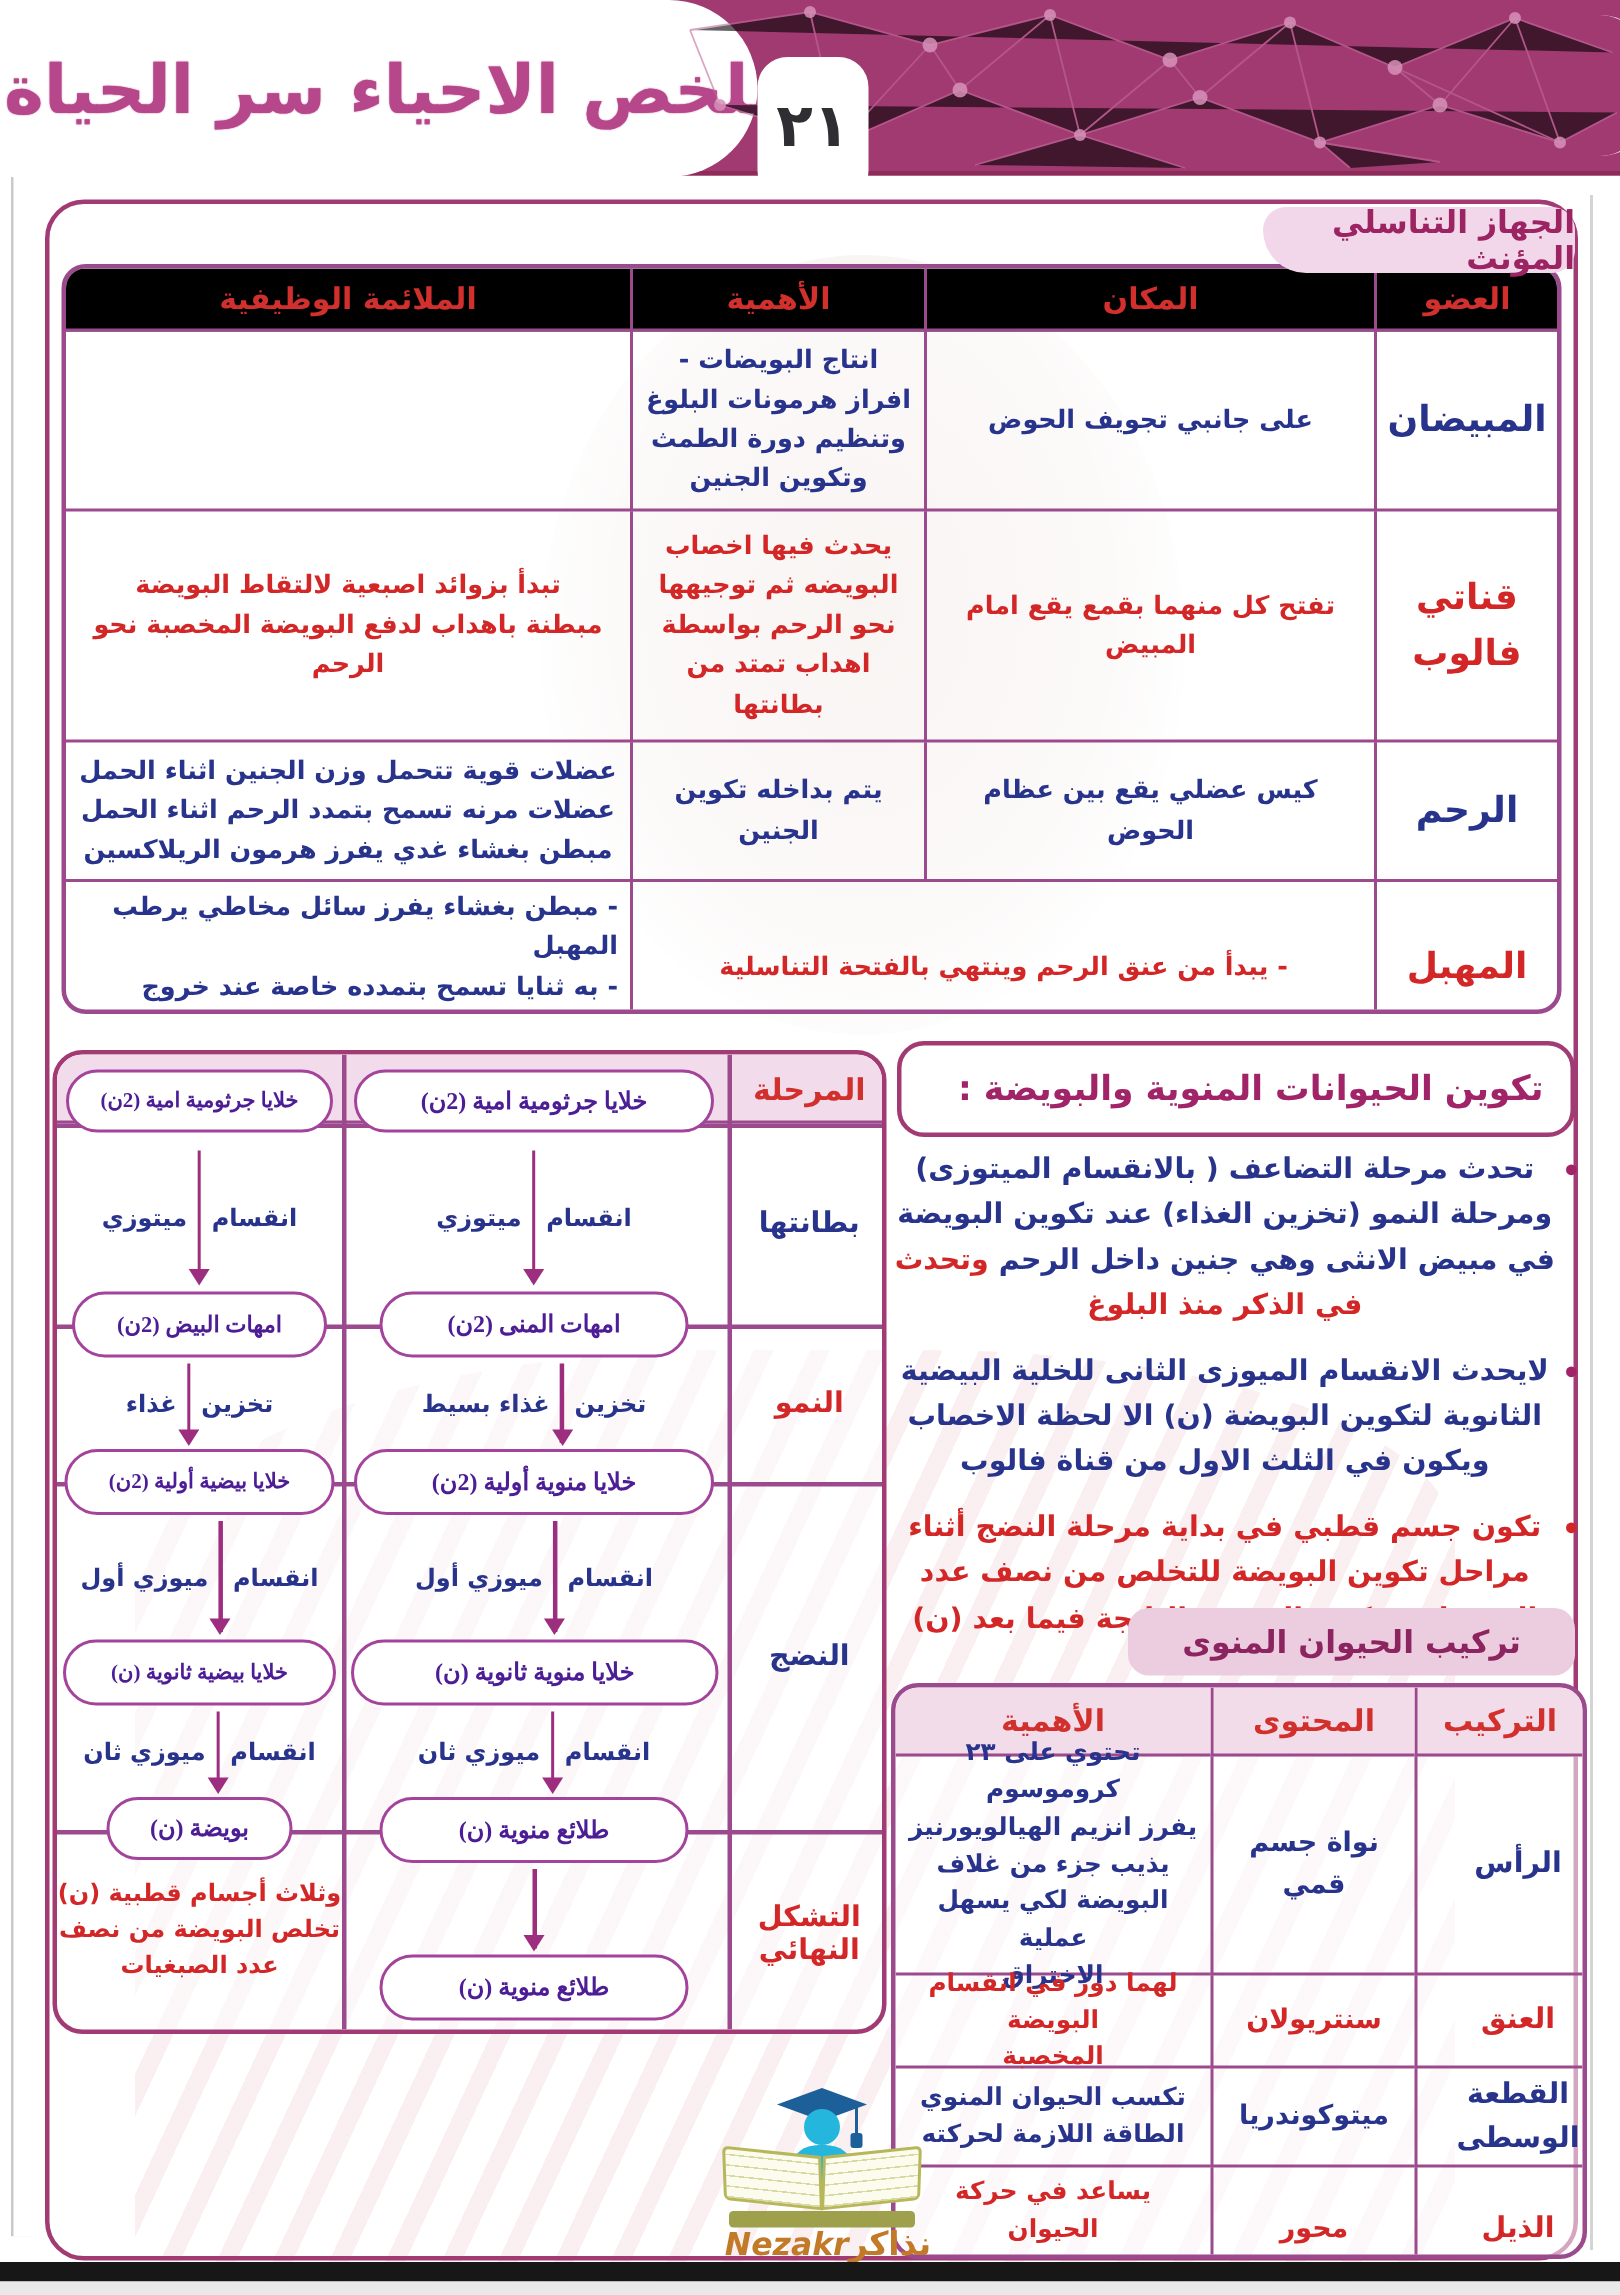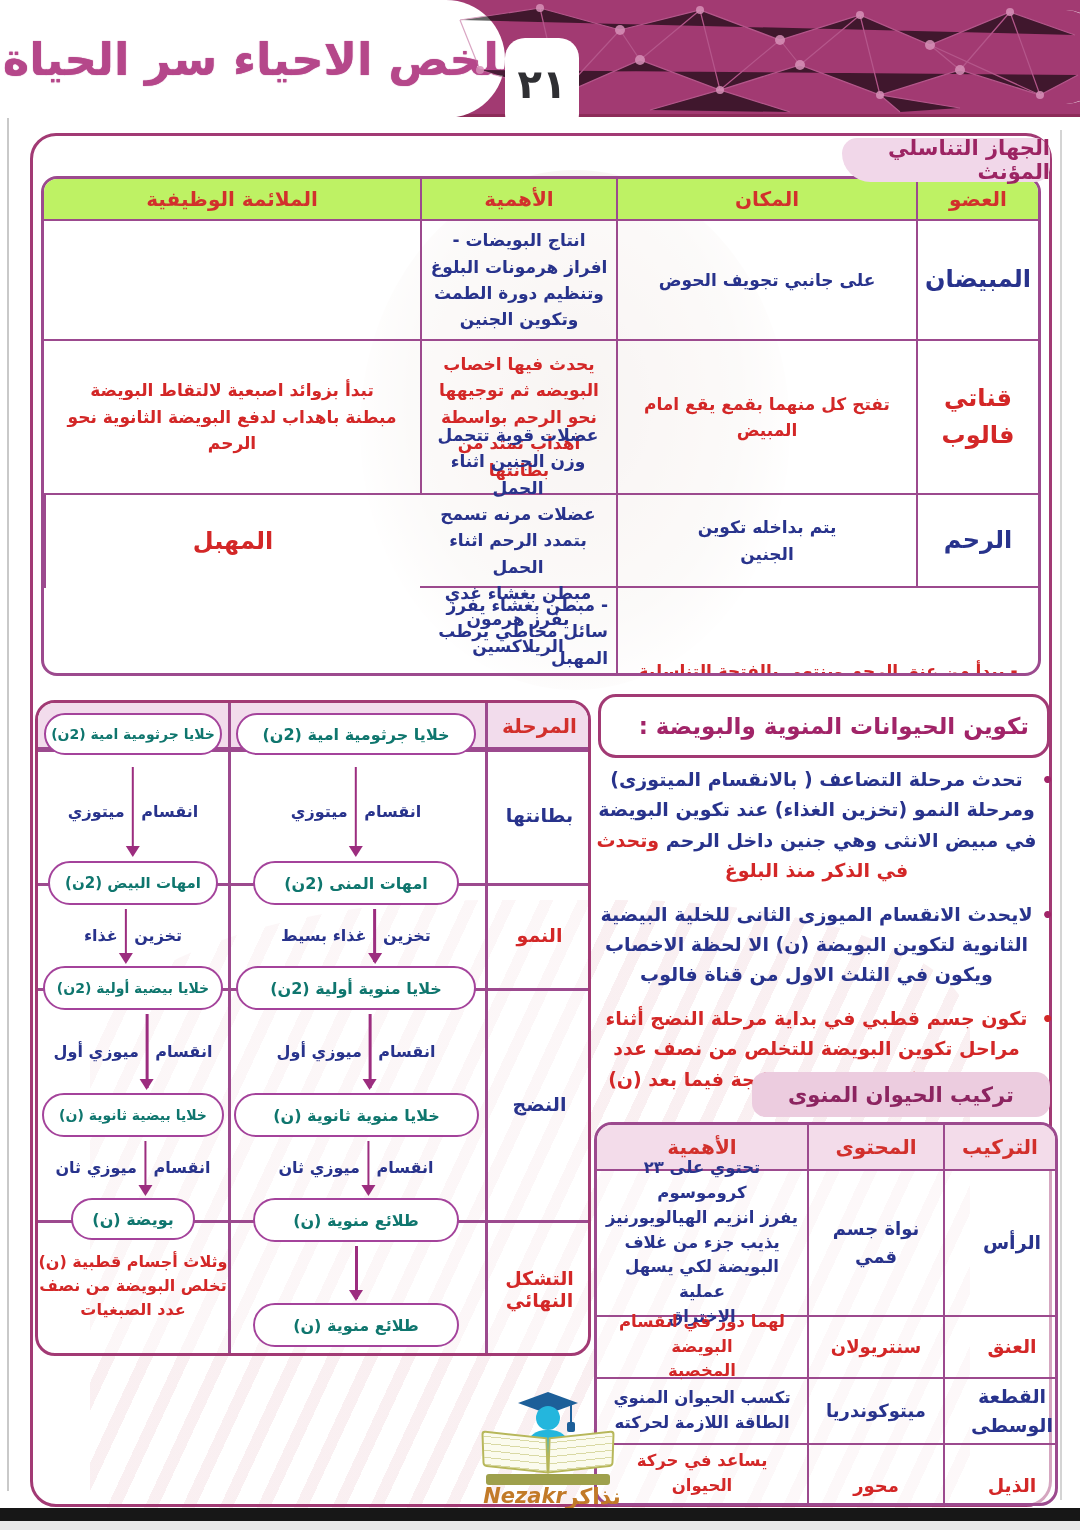--- a/index.html
+++ b/index.html
@@ -81,21 +81,21 @@
     direction:rtl; display:grid; z-index:3;
     border:3px solid #9c4a8e; background: rgba(255,255,255,0.55);
   }
   .cell {
     display:flex; align-items:center; justify-content:center;
     text-align:center; font-weight:700; direction:rtl;
     padding:4px 8px; line-height:1.55; white-space:pre-line;
   }
   .bL { border-left:2px solid #9c4a8e; }
   .bB { border-bottom:2px solid #9c4a8e; }
-  .hdr { background:#bef264; color:#d2302c; font-size:20px; font-weight:800; }
+  .hdr { background:#000000; color:#d2302c; font-size:20px; font-weight:800; }
   .c-blue { color:#28338c; }
   .c-red  { color:#d32727; }
 
   .main-table { left:41px; top:176px; width:1000px; height:500px; border-radius:16px;
     grid-template-columns:122px 300px 196px 1fr;
     grid-template-rows:42px 120px 154px 93px 1fr; overflow:hidden;
   }
   .main-table .organ { font-size:24px; }
   .main-table .txt { font-size:17px; }
   .main-table .list { text-align:right; justify-content:flex-end; }
@@ -109,23 +109,23 @@
   }
   .fc-header { left:0; top:0; width:556px; height:46px; background:#f2dcec; border-bottom:2.5px solid #9c4a8e; }
   .fc-h { position:absolute; top:0; height:46px; display:flex; align-items:center; justify-content:center;
     color:#d2302c; font-weight:800; font-size:20px; direction:rtl; }
   .vdiv { position:absolute; top:0; bottom:0; width:2.5px; background:#9c4a8e; z-index:1; }
   .hline { position:absolute; left:0; width:556px; height:2.5px; background:#9c4a8e; z-index:1; }
   .stage { position:absolute; left:447px; width:109px; display:flex; align-items:center; justify-content:center;
     font-weight:800; font-size:19px; direction:rtl; text-align:center; white-space:pre-line; z-index:2; }
   .pill {
     position:absolute; background:#fff; border:2.5px solid #a4439b; border-radius:24px;
-    color:#0f766e; font-weight:700; font-size:16px;
+    color:#4c1d95; font-weight:700; font-size:16px;
     display:flex; align-items:center; justify-content:center; text-align:center;
-    direction:rtl; z-index:3; padding:2px 6px; white-space:nowrap;
+    direction:rtl; z-index:3; padding:2px 6px; white-space:nowrap;font-family:Liberation Serif, serif;
   }
   .arrowgrp { position:absolute; display:flex; align-items:center; gap:7px; direction:rtl; z-index:2;
     color:#28338c; font-weight:700; font-size:16px; white-space:nowrap; }
   .varrow { width:2.5px; background:#9c2d7f; position:relative; display:inline-block; }
   .varrow::after { content:''; position:absolute; bottom:-2px; left:50%; transform:translateX(-50%);
     border:7px solid transparent; border-top:11px solid #9c2d7f; border-bottom:0; }
   .fc-note { position:absolute; color:#d32727; font-weight:800; font-size:16px; direction:rtl;
     text-align:center; line-height:1.5; white-space:pre-line; z-index:2; }
 
   
@@ -239,24 +239,25 @@
 
   <div class="cell organ c-red bL bB">قناتي فالوب</div>
   <div class="cell txt c-red bL bB">تفتح كل منهما بقمع يقع امام
 المبيض</div>
   <div class="cell txt c-red bL bB">يحدث فيها اخصاب
 البويضه ثم توجيهها
 نحو الرحم بواسطة
 اهداب تمتد من
 بطانتها</div>
   <div class="cell txt c-red bB">تبدأ بزوائد اصبعية لالتقاط البويضة
-مبطنة باهداب لدفع البويضة الثانوية نحو
+مبطنة باهداب لدفع البويضة المخصبة نحو
 الرحم</div>
 
   <div class="cell organ c-blue bL bB">الرحم</div>
+  <div class="cell txt c-blue bL bB">كيس عضلي يقع بين عظام الحوض</div>
   <div class="cell txt c-blue bL bB">يتم بداخله تكوين
 الجنين</div>
   <div class="cell txt c-blue bB">عضلات قوية تتحمل وزن الجنين اثناء الحمل
 عضلات مرنه تسمح بتمدد الرحم اثناء الحمل
 مبطن بغشاء غدي يفرز هرمون الريلاكسين</div>
 
   <div class="cell organ c-red bL">المهبل</div>
   <div class="cell txt c-red bL span2">- يبدأ من عنق الرحم وينتهي بالفتحة التناسلية</div>
   <div class="cell txt c-blue list">- مبطن بغشاء يفرز سائل مخاطي يرطب المهبل
 - به ثنايا تسمح بتمدده خاصة عند خروج الجنين</div>

